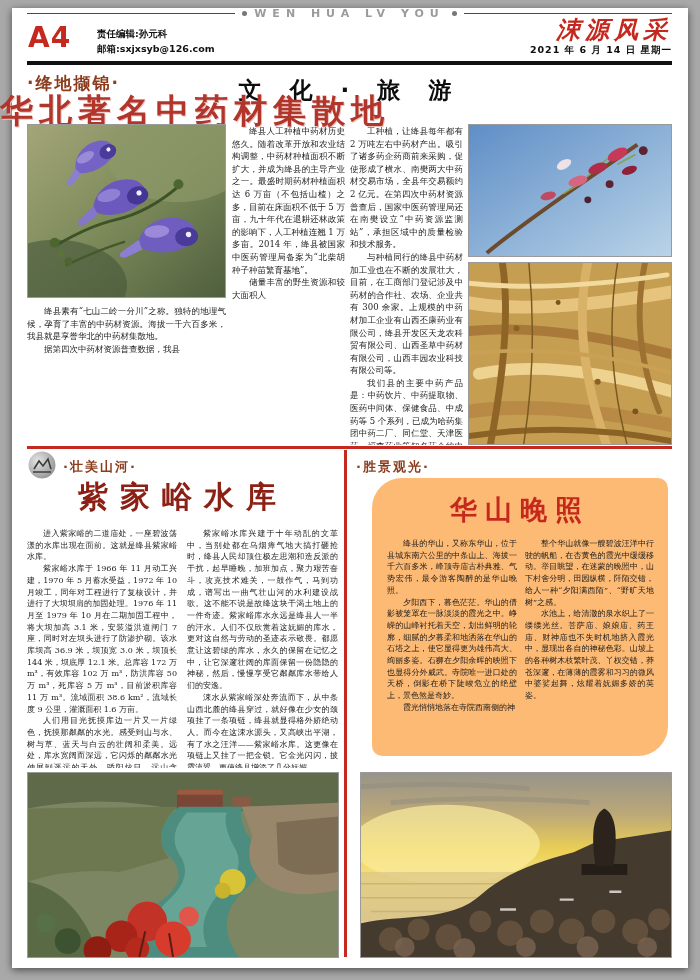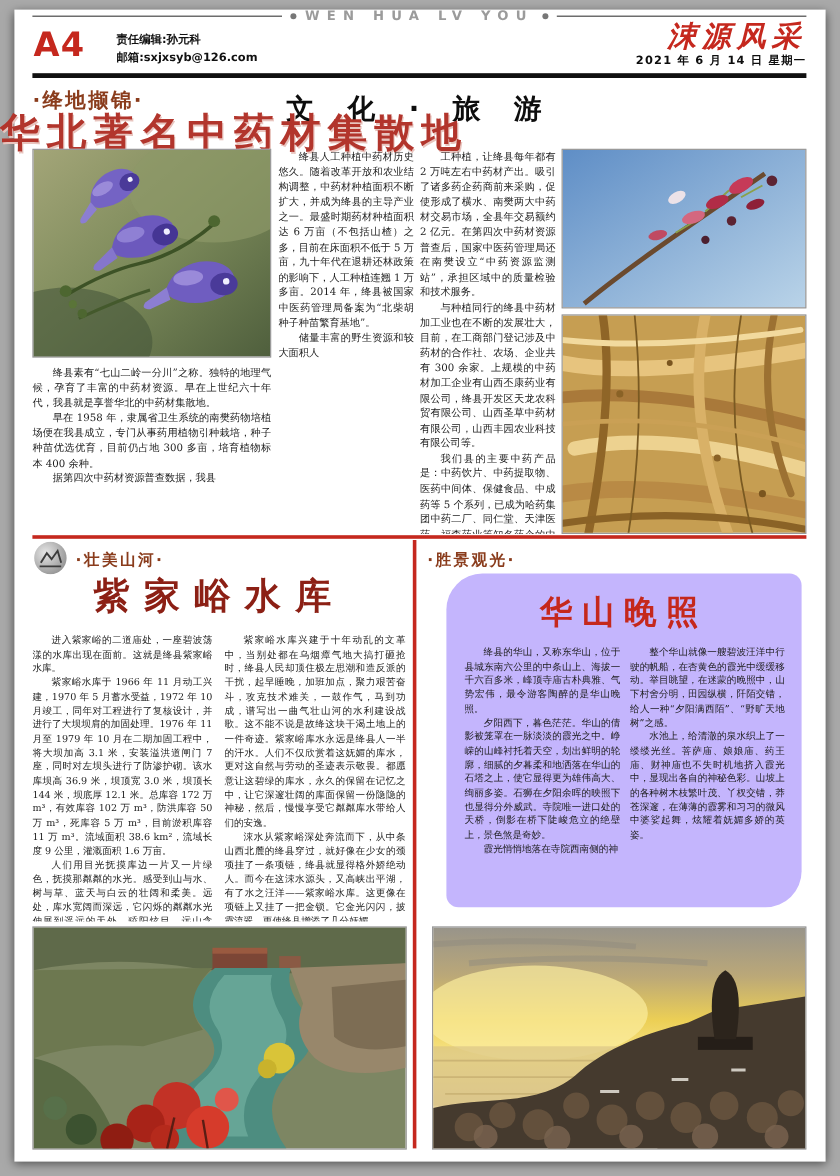--- a/index.html
+++ b/index.html
@@ -77,21 +77,21 @@
   .photo{border:1px solid #9a9a9a;box-sizing:border-box;background:#ddd;}
   .photo svg{display:block;width:100%;height:100%;}
   
   .red-hr{left:27px;top:446px;width:645px;height:3px;background:#c5281e;}
   .red-vr{left:344px;top:450px;width:2.5px;height:507px;background:#c5281e;}
   
   .stamp{left:28px;top:451px;width:28px;height:28px;border-radius:50%;overflow:hidden;}
   
   .cream-box{
     left:372px;top:478px;width:296px;height:278px;
-    background:#c4b5fd;border-radius:30px 10px 30px 10px;
+    background:#fdba74;border-radius:30px 10px 30px 10px;
   }
 </style>
 </head>
 <body>
 
 <div class="sheet"></div>
 
 <div class="abs eyebrow-row">
   <div class="eline"></div>
   <div class="edot"></div>
@@ -150,22 +150,21 @@
     <g transform="translate(112,116) rotate(-6) scale(1.05)">
       <path d="M0 0 Q8 -16 28 -18 Q48 -18 54 -6 Q58 6 44 12 Q26 18 10 12 Q-2 8 0 0Z" fill="#6f5dc0"></path>
       <ellipse cx="46" cy="2" rx="11" ry="9" fill="#4a3a99"></ellipse>
       <ellipse cx="18" cy="-6" rx="12" ry="6" fill="#9e8fdb" opacity=".9"></ellipse>
       <circle cx="48" cy="0" r="2.6" fill="#efeefe"></circle>
       <path d="M0 0 L-18 10 Q-23 15 -15 16 L2 10Z" fill="#8c7ed2"></path>
     </g>
   </svg>
 </div>
 <div class="abs art clip" style="left:27px;top:305px;width:199px;height:140px;">
-  <p>绛县素有“七山二岭一分川”之称。独特的地理气候，孕育了丰富的中药材资源。早在上世纪六十年代，我县就是享誉华北的中药材集散地。</p>
-  <p>早在 1958 年，隶属省卫生系统的南樊药物培植场便在我县成立，专门从事药用植物引种栽培，种子种苗优选优育，目前仍占地 300 多亩，培育植物标本 400 余种。</p>
+  <p>绛县素有“七山二岭一分川”之称。独特的地理气候，孕育了丰富的中药材资源。海拔一千六百多米，我县就是享誉华北的中药材集散地。</p>
   <p>据第四次中药材资源普查数据，我县</p>
 </div>
 
 <div class="abs art clip" style="left:232px;top:125px;width:113px;height:320px;">
   <p>绛县人工种植中药材历史悠久。随着改革开放和农业结构调整，中药材种植面积不断扩大，并成为绛县的主导产业之一。最盛时期药材种植面积达 6 万亩（不包括山楂）之多，目前在床面积不低于 5 万亩，九十年代在退耕还林政策的影响下，人工种植连翘 1 万多亩。2014 年，绛县被国家中医药管理局备案为“北柴胡种子种苗繁育基地”。</p>
   <p>储量丰富的野生资源和较大面积人</p>
 </div>
 
 <div class="abs art clip" style="left:350px;top:125px;width:113px;height:320px;">
   <p>工种植，让绛县每年都有 2 万吨左右中药材产出。吸引了诸多药企药商前来采购，促使形成了横水、南樊两大中药材交易市场，全县年交易额约 2 亿元。在第四次中药材资源普查后，国家中医药管理局还在南樊设立“中药资源监测站”，承担区域中的质量检验和技术服务。</p>

